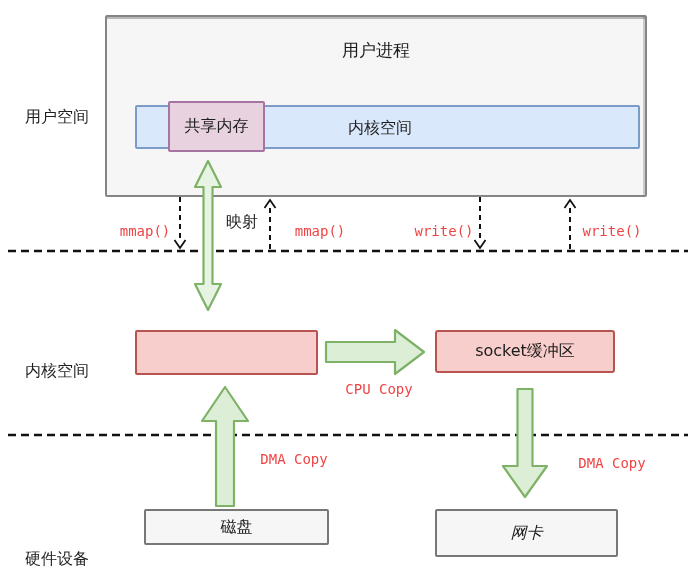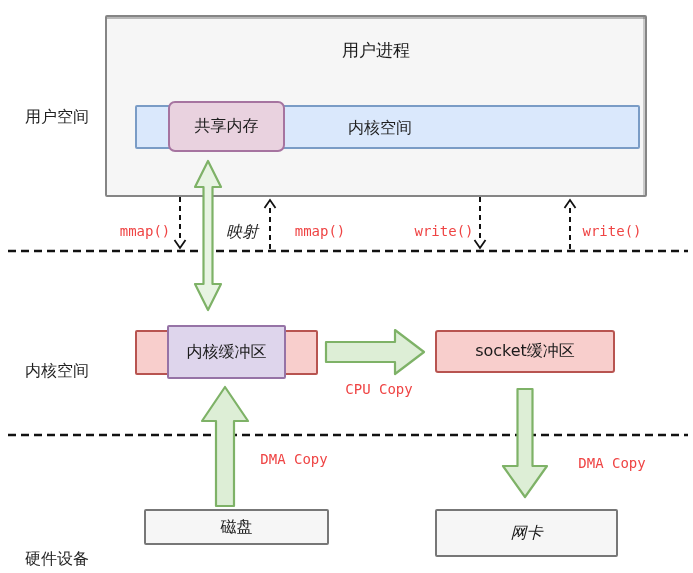--- a/index.html
+++ b/index.html
@@ -16,22 +16,22 @@
     left:105px;top:15px;width:542px;height:182px;
     background:#f6f6f6;border:2px solid #858585;border-radius:2px;
     box-shadow:inset 0 2px 0 rgba(70,70,70,.35), inset -2px 0 0 rgba(70,70,70,.25);
   }
   .up-title{position:absolute;left:0;right:0;top:22px;text-align:center;font-size:17px;color:#1a1a1a;}
   .user-buffer{
     left:135px;top:105px;width:505px;height:44px;
     background:#dae8fc;border:2px solid #7a9cc6;border-radius:2px;
   }
   .shared-memory{
-    left:168px;top:101px;width:117px;height:51px;
-    background:#e9d2df;border:2px solid #a674a0;border-radius:7px;z-index:3;
+    left:168px;top:101px;width:97px;height:51px;
+    background:#e9d2df;border:2px solid #a674a0;border-radius:2px;z-index:3;
   }
   .kernel-red{
     left:135px;top:330px;width:183px;height:45px;
     background:#f8cecc;border:2px solid #b85450;border-radius:2px;
   }
   .kernel-purple{
     left:167px;top:325px;width:119px;height:54px;
     background:#ded5ec;border:2px solid #9673a6;border-radius:2px;z-index:3;
   }
   .socket-buffer{
@@ -58,29 +58,26 @@
     <div class="up-title">用户进程</div>
   </div>
 
   <div class="box user-buffer"></div>
   <div class="lbl" style="left:380px;top:128px;z-index:4;">内核空间</div>
   <div class="box shared-memory">
     <span class="lbl" style="position:static;transform:none;">共享内存</span>
   </div>
 
   <div class="lbl code" style="left:145px;top:231px;">mmap()</div>
-  <div class="lbl" style="left:242px;top:232px;font-style:italic;">映射</div>
+  <div class="lbl" style="left:242px;top:222px;">映射</div>
   <div class="lbl code" style="left:320px;top:231px;">mmap()</div>
   <div class="lbl code" style="left:444px;top:231px;">write()</div>
   <div class="lbl code" style="left:612px;top:231px;">write()</div>
 
   <div class="box kernel-red"></div>
-  <div class="box kernel-purple">
-    <span style="font-size:16px;">内核缓冲区</span>
-  </div>
   <div class="box socket-buffer">
     <span style="font-size:16px;">socket缓冲区</span>
   </div>
 
   <div class="lbl code" style="left:379px;top:389px;">CPU Copy</div>
   <div class="lbl code" style="left:294px;top:459px;">DMA Copy</div>
   <div class="lbl code" style="left:612px;top:463px;">DMA Copy</div>
 
   <div class="box hw disk">
     <span style="font-size:16px;">磁盘</span>

